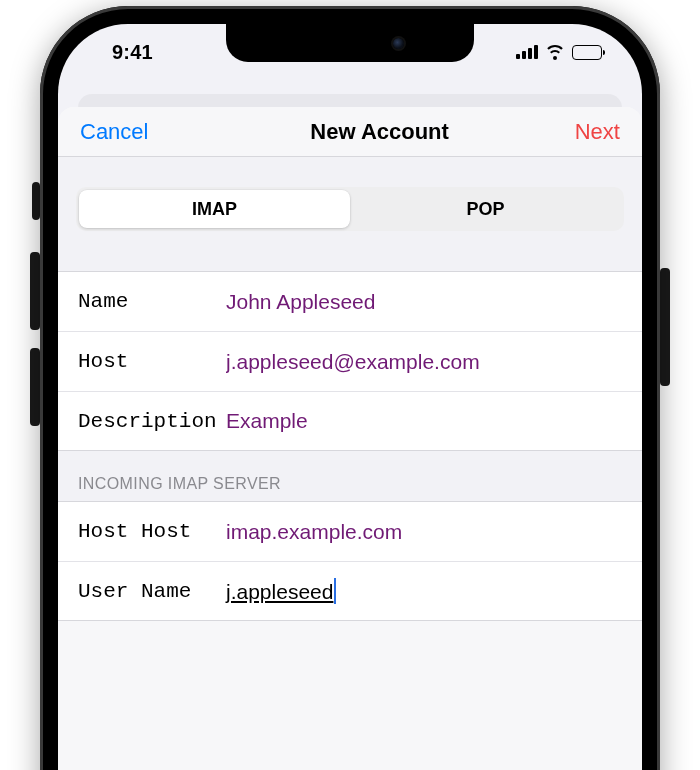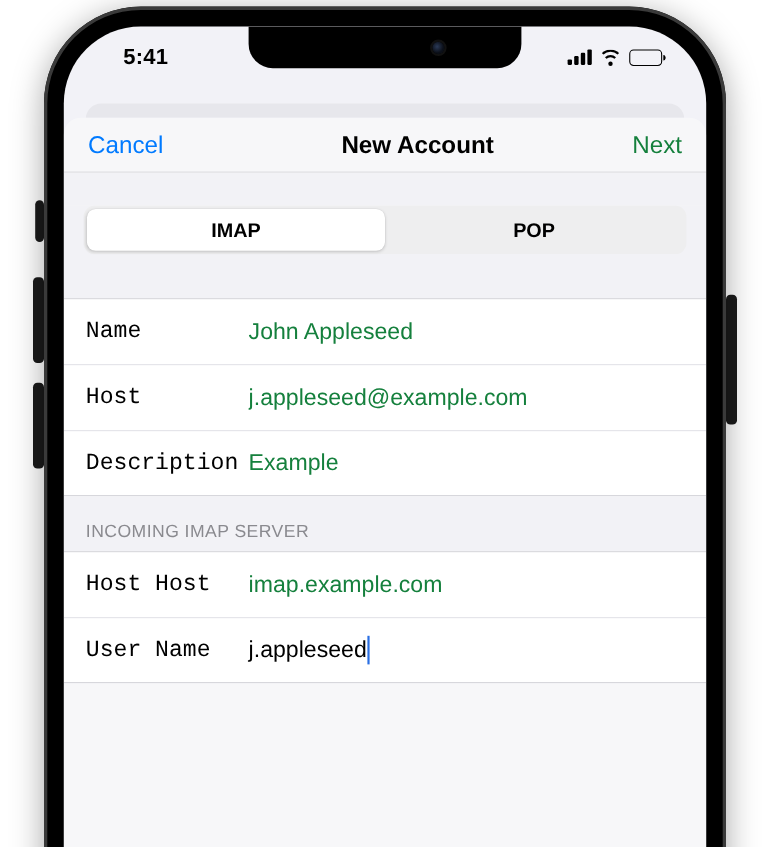--- a/index.html
+++ b/index.html
@@ -116,21 +116,21 @@
     height: 50px;
     display: flex;
     align-items: center;
     justify-content: space-between;
     padding: 0 22px;
     border-bottom: 1px solid #d7d7dc;
     background: #f7f7f9;
   }
   .nav .left { color: #007aff; font-size: 22px; }
   .nav .title { font-size: 22px; font-weight: 700; color: #000; margin-left: 36px; }
-  .nav .right { color: #15803d; font-size: 22px; font-weight: 400; }
+  .nav .right { color: #ef4444; font-size: 22px; font-weight: 400; }
   .pad-top { height: 30px; background:#f2f2f6; }
   .segmented-wrap { padding: 0 18px; background:#f2f2f6; }
   .segmented {
     display: flex;
     background: #eeeeef;
     border-radius: 10px;
     padding: 3px;
     height: 44px;
   }
   .segmented .seg {
@@ -162,59 +162,59 @@
     width: 148px;
     font-size: 21px;
     color: #000;
     font-family: Liberation Mono, monospace;
   }
   .row .field {
     flex: 1;
     border: none;
     background: transparent;
     font-size: 21px;
-    color: #15803d;
+    color: #701a75;
     outline: none;
     font-family: inherit;
     padding: 0;
   }
   .section-header {
     padding: 24px 20px 8px;
     font-size: 16px;
     letter-spacing: 0.4px;
     color: #8a8a8f;
     background:#f2f2f6;
   }
   .cursor {
     display: inline-block;
     width: 2px;
     height: 26px;
     background: #2a6fe3;
     vertical-align: middle;
     margin-left: 1px;
   }
-  .row .value-wrap { flex: 1; font-size: 21px; color:#000; display:flex; align-items:center;}
+  .row .value-wrap { flex: 1; font-size: 21px; color:#000; display:flex; align-items:flex-end;text-decoration:underline;}
 </style>
 </head>
 <body>
 
 <div class="stage">
   <div class="side-btn mute"></div>
   <div class="side-btn vol-up"></div>
   <div class="side-btn vol-dn"></div>
   <div class="side-btn power"></div>
 
   <div class="phone">
     <div class="screen">
       <div class="notch">
           <div class="cam"></div>
         </div>
 
       <div class="status-bar">
-        <span class="time">5:41</span>
+        <span class="time">9:41</span>
         <div class="status-right">
           <span class="sig-icon">
               <span></span>
               <span></span>
               <span></span>
               <span></span>
             </span>
           <span class="wifi-icon">
               <span class="dot"></span>
             </span>

